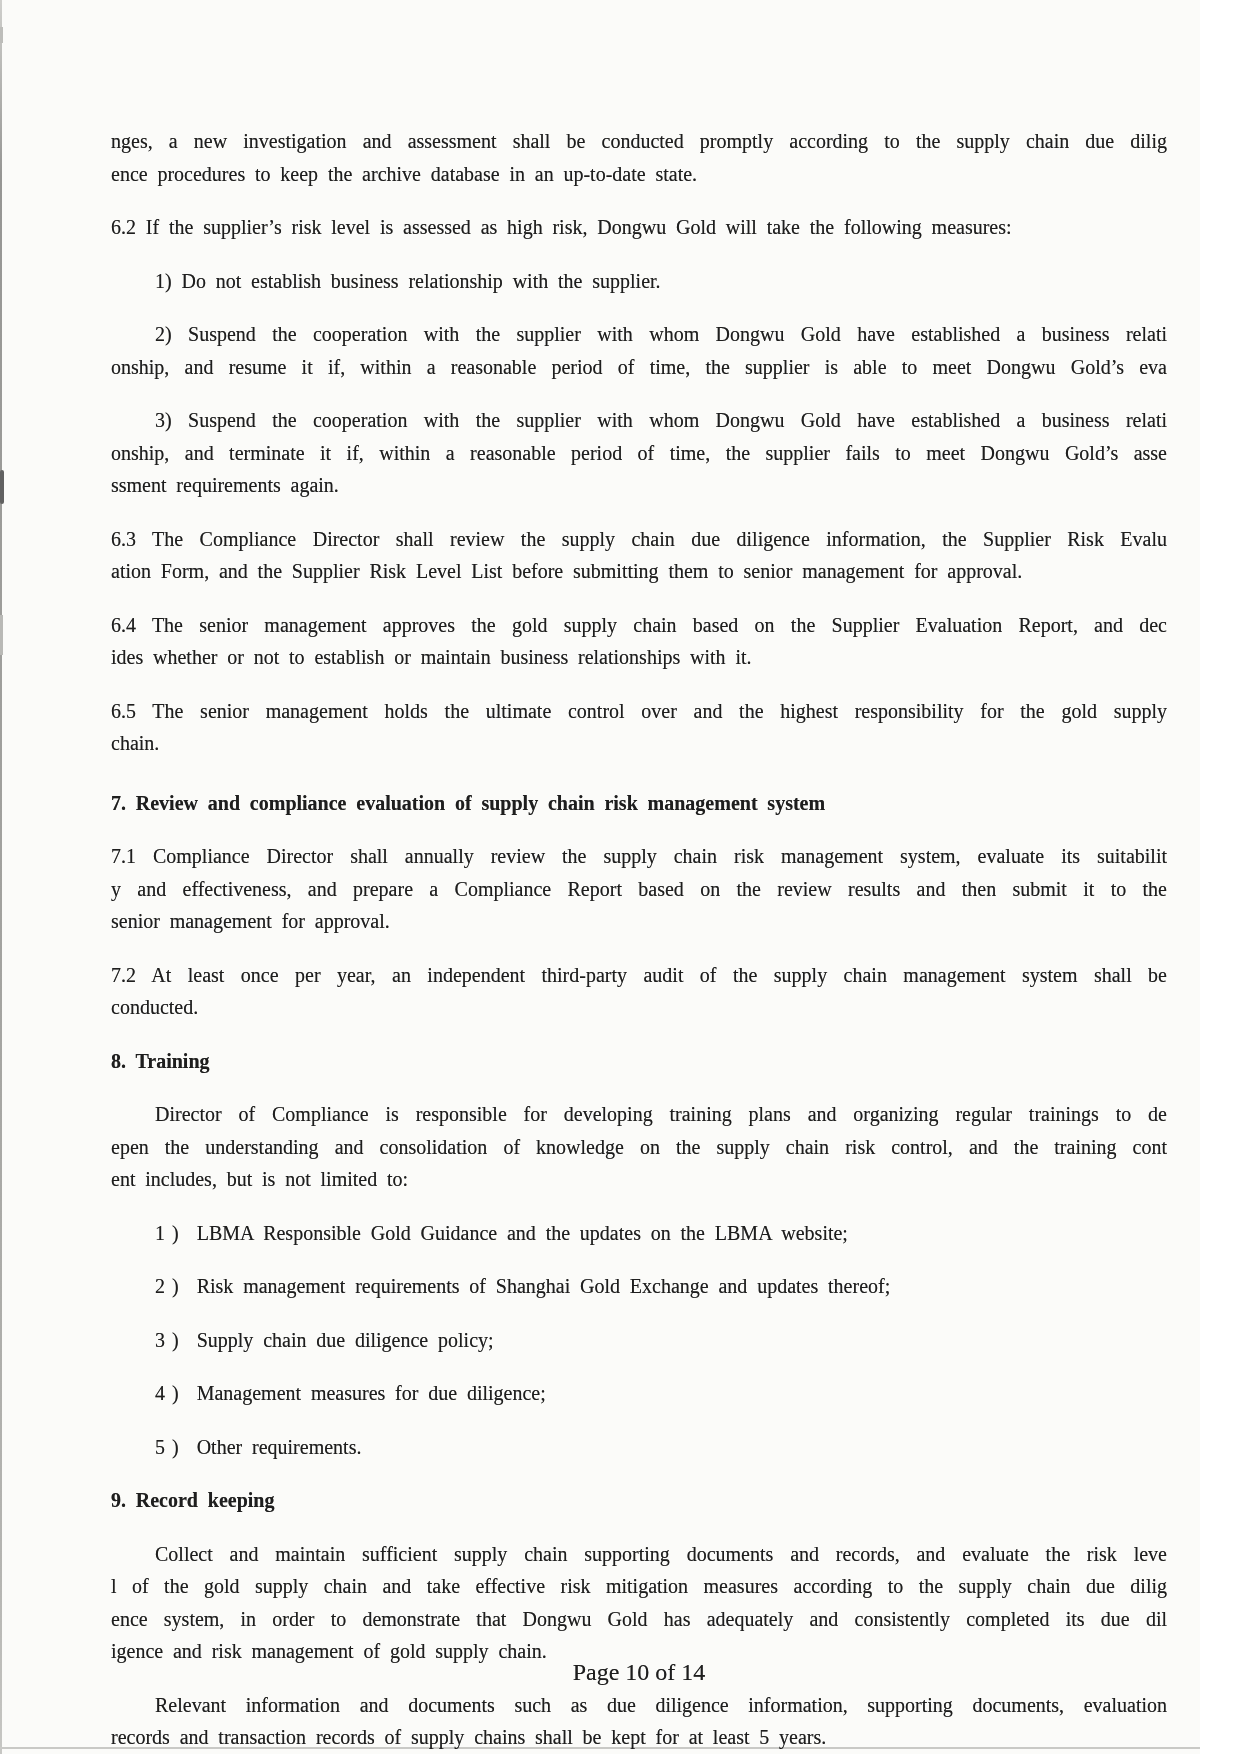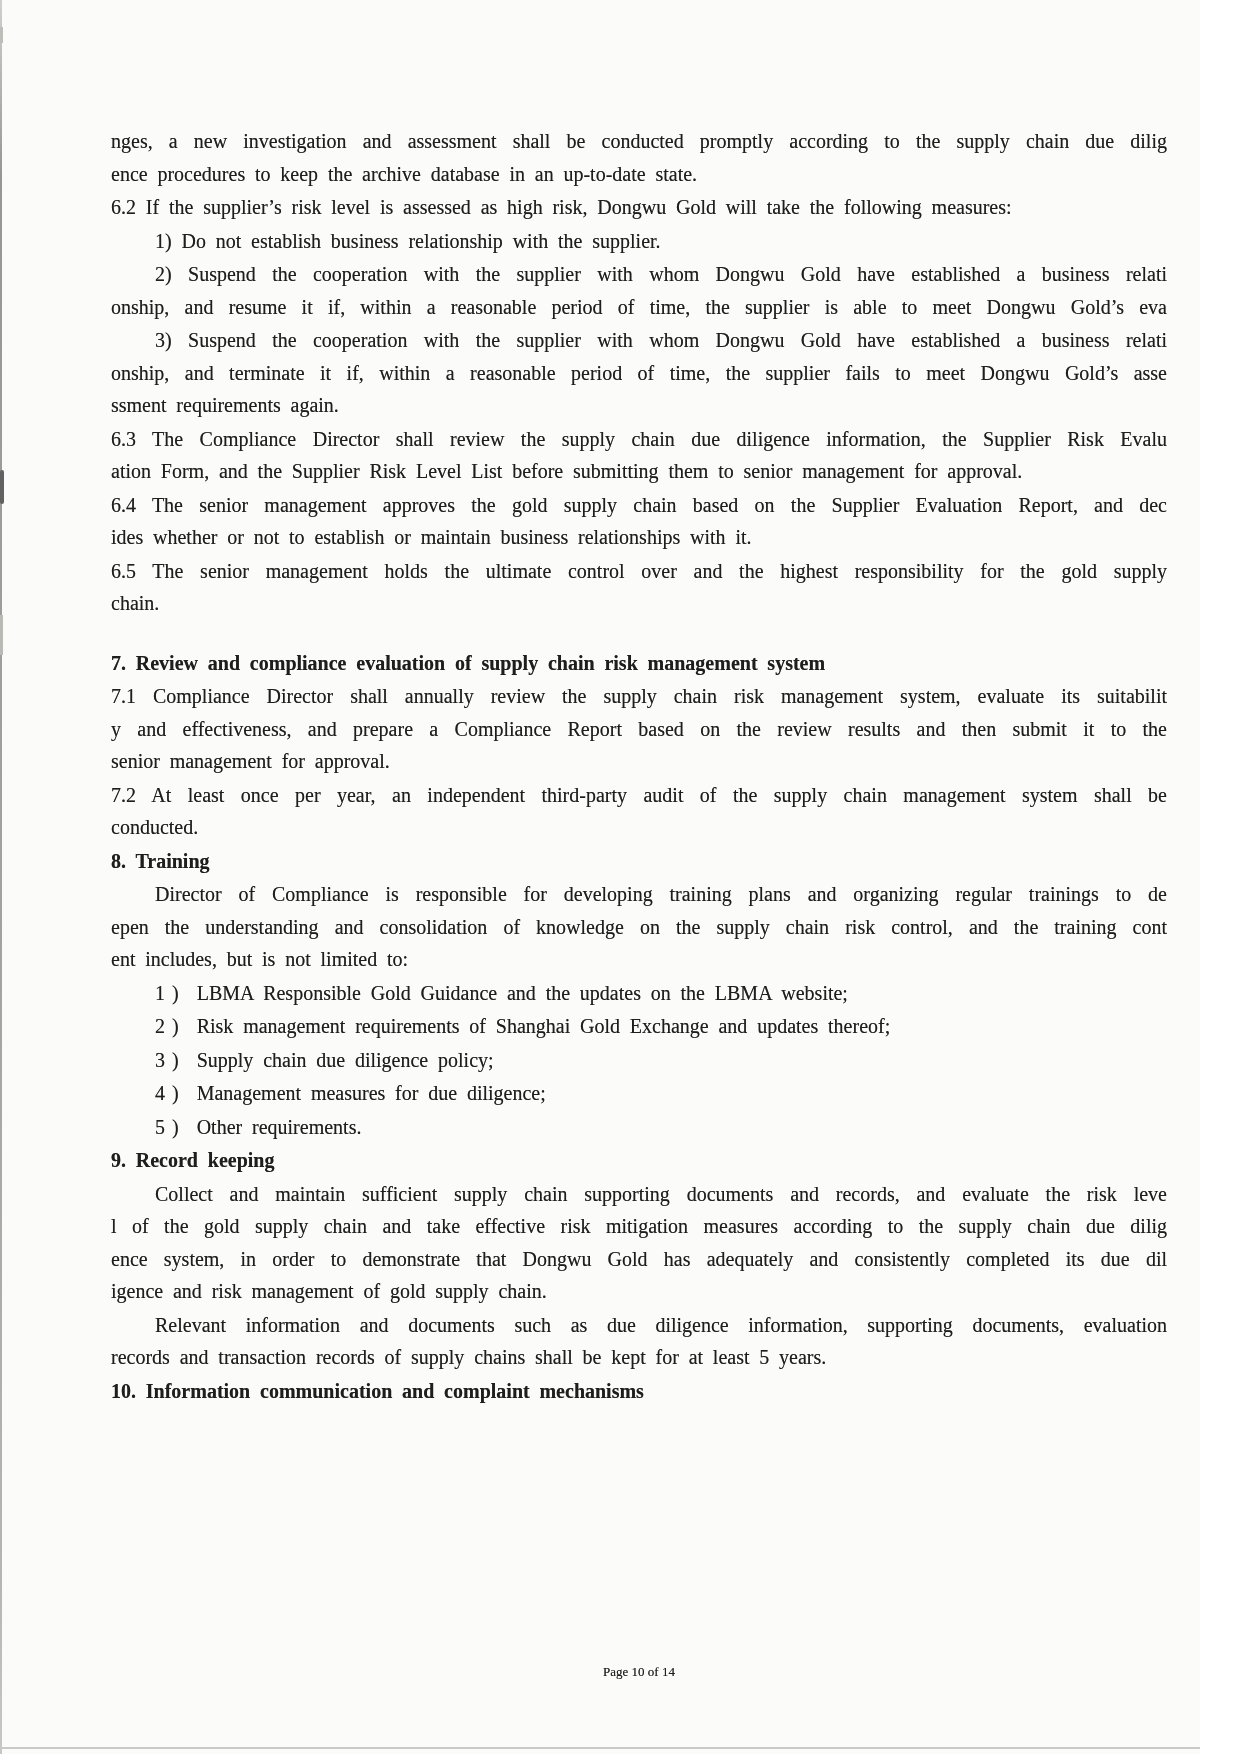--- a/index.html
+++ b/index.html
@@ -11,21 +11,21 @@
     overflow: hidden;
     font-family: "Liberation Serif", "DejaVu Serif", serif;
     color: #1e1e1e;
   }
   .content {
     position: absolute;
     left: 111px;
     top: 125px;
     width: 1056px;
   }
-  .block { margin-top: 1px; }
+  .block { margin-top: 21px; }
   .block:first-child { margin-top: 0; }
   .line {
     font-size: 20px;
     line-height: 32.5px;
     word-spacing: 0.24em;
     text-shadow: 0 0 0.5px rgba(25,25,25,0.55);
   }
   .line.just {
     text-align: justify;
     text-align-last: justify;
@@ -36,21 +36,21 @@
   .sp-h7 { margin-top: 27px; }
   .sp-h8 { }
   .it { }
   .marker { letter-spacing: 7px; margin-right: 11px; }
   .footer {
     position: absolute;
     top: 1656px;
     left: 111px;
     width: 1056px;
     text-align: center;
-    font-size: 13px;
+    font-size: 24px;
     line-height: 32.5px;
     text-shadow: 0 0 0.5px rgba(25,25,25,0.55);
   }
   
   .edge-left {
     position: absolute; left: 0; top: 0; width: 2px; height: 1754px;
     background: linear-gradient(#cfcfcc, #969694 10%, #a3a3a0 55%, #b5b5b2 90%, #c7c7c4);
   }
   .edge-right {
     position: absolute; left: 1234px; top: 0; width: 2px; height: 1754px;

